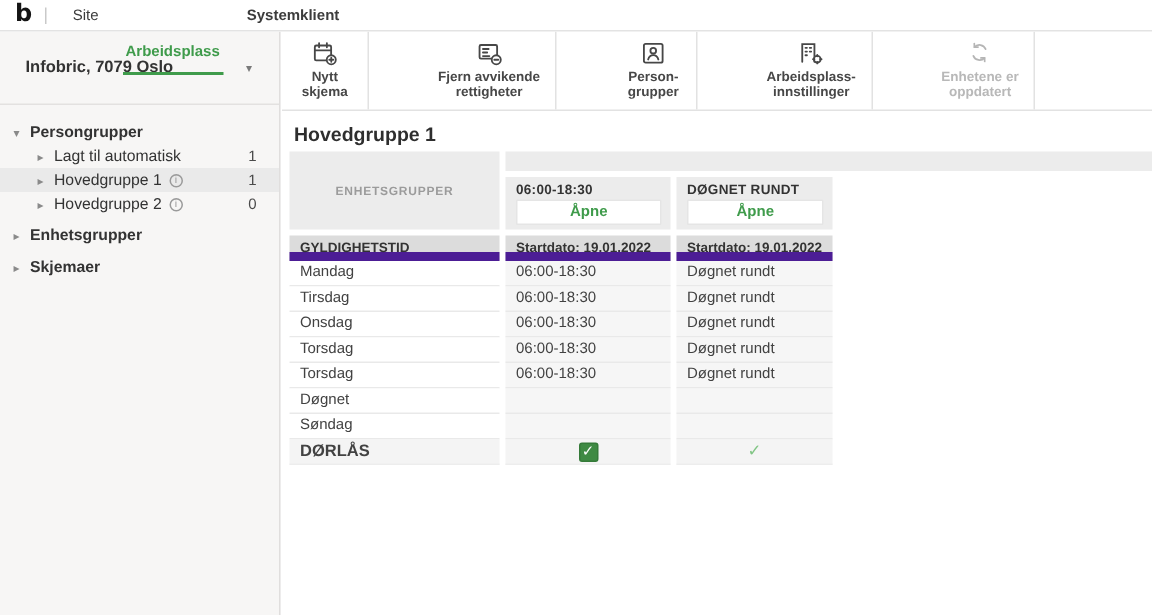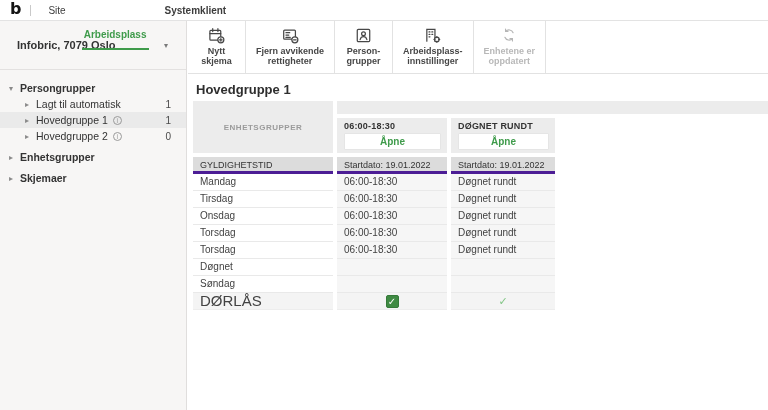--- a/index.html
+++ b/index.html
@@ -35,21 +35,21 @@
   .tree-item.gap { margin-top:5px; }
   .caret { width:11px; font-size:8px; color:#8a8a8a; font-family:"DejaVu Sans",sans-serif;
     display:inline-block; font-weight:normal; }
   .count { position:absolute; right:15px; font-weight:normal; font-size:10px; color:#4a4a4a; }
   .info-badge { width:9px; height:9px; border:1px solid #9a9a9a; border-radius:50%;
     font-size:7px; line-height:7px; text-align:center; color:#9a9a9a; margin-left:5px;
     font-weight:normal; font-style:normal; display:inline-block; }
 
   
   .main { position:absolute; top:21px; left:188px; right:0; bottom:0; background:#fff; }
-  .toolbar { height:53px; border-bottom:1px solid #e2e2e2; display:flex; align-items:stretch; }
+  .toolbar { height:53px; border-bottom:1px solid #e2e2e2; display:flex; align-items:stretch;gap:36px; }
   .tb-btn { padding:5px 10px 3px; display:flex; flex-direction:column; align-items:center;
     border-right:1px solid #e2e2e2; min-width:58px; cursor:pointer; color:#474747; }
   .tb-btn.disabled { color:#b5b5b5; cursor:default; }
   .tb-icon { height:18px; display:flex; align-items:center; }
   .tb-label { font-size:9px; font-weight:bold; text-align:center; line-height:1.15; margin-top:2px; }
   .tb-btn.disabled .tb-label { color:#b8b8b8; }
 
   .content { position:relative; padding:9px 0 0 5px; }
   .page-title { font-size:13px; font-weight:bold; color:#2e2e2e; line-height:14px;
     margin:0 0 4px 3px; }
@@ -65,24 +65,24 @@
   .open-btn { display:block; width:100%; height:17px; margin-top:2px; background:#fff;
     border:1px solid #e5e5e5; border-radius:1px; color:#3f9b4b; font-weight:bold;
     font-size:10px; line-height:15px; text-align:center; cursor:pointer;
     font-family:"Liberation Sans",sans-serif; }
 
   .grid { margin-top:4px; display:grid; grid-template-columns:140px 110px 104px;
     column-gap:4px; grid-auto-rows:17px; }
   .cell { height:17px; line-height:16px; font-size:10px; color:#424242;
     border-bottom:1px solid #e9e9e9; padding-left:7px; background:#fff; }
   .cell.val { background:#f6f6f6; }
-  .cell.gyld { background:#dcdcdc; font-weight:normal; font-size:9px; color:#333;
-    border-bottom:3px solid #4c1d95; }
+  .cell.gyld { background:#dcdcdc; font-weight:bold; font-size:9px; color:#333;
+    border-bottom:6px solid #4c1d95; }
   .cell.lock { background:#f4f4f4; border-bottom:1px solid #ededed; }
-  .cell.lock.lbl { font-weight:normal; font-size:15px; }
+  .cell.lock.lbl { font-weight:bold; font-size:11px; }
   .cell.center { display:flex; align-items:center; justify-content:center; padding-left:0; }
   .checkbox { width:13px; height:13px; background:#3f8a43; border:1px solid #357a39;
     border-radius:2px; color:#fff; font-size:10px; line-height:11px; text-align:center;
     cursor:pointer; }
   .check-mark { color:#80c584; font-size:11px; font-weight:bold; }
 </style>
 </head>
 <body>
 
 <div class="topbar">

